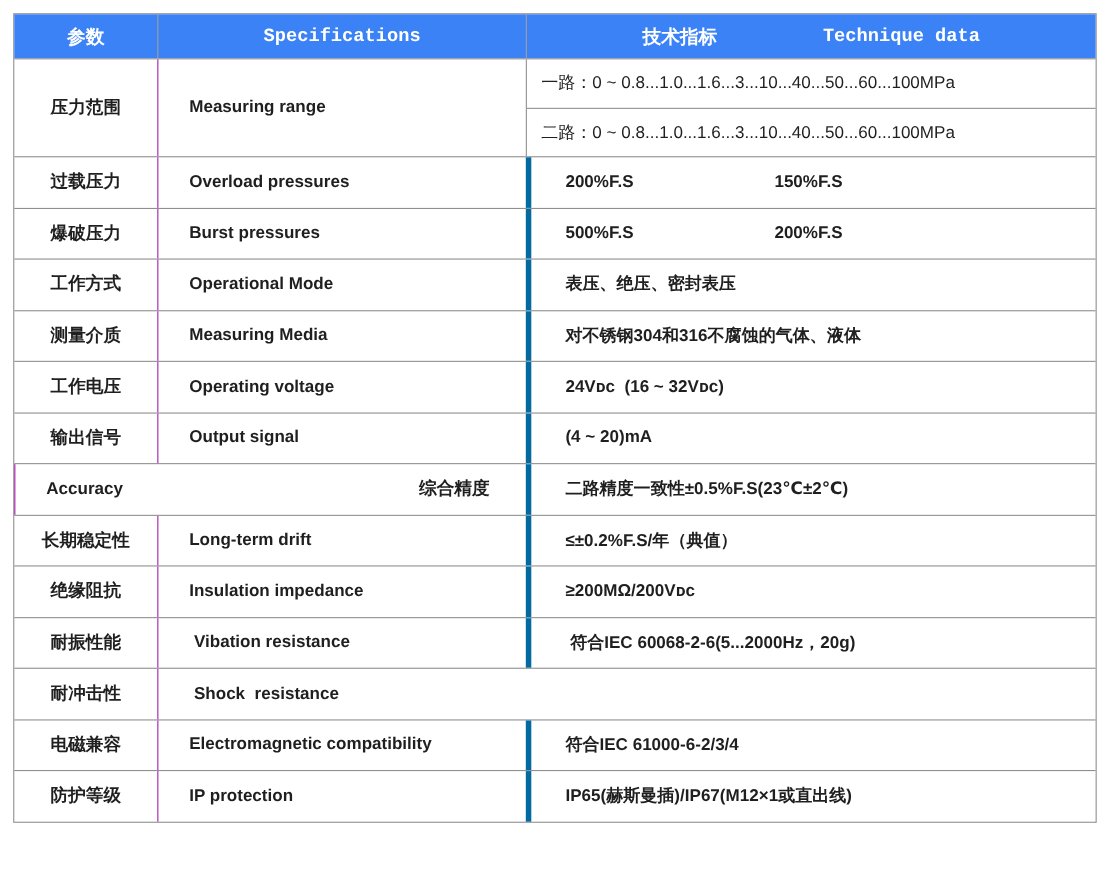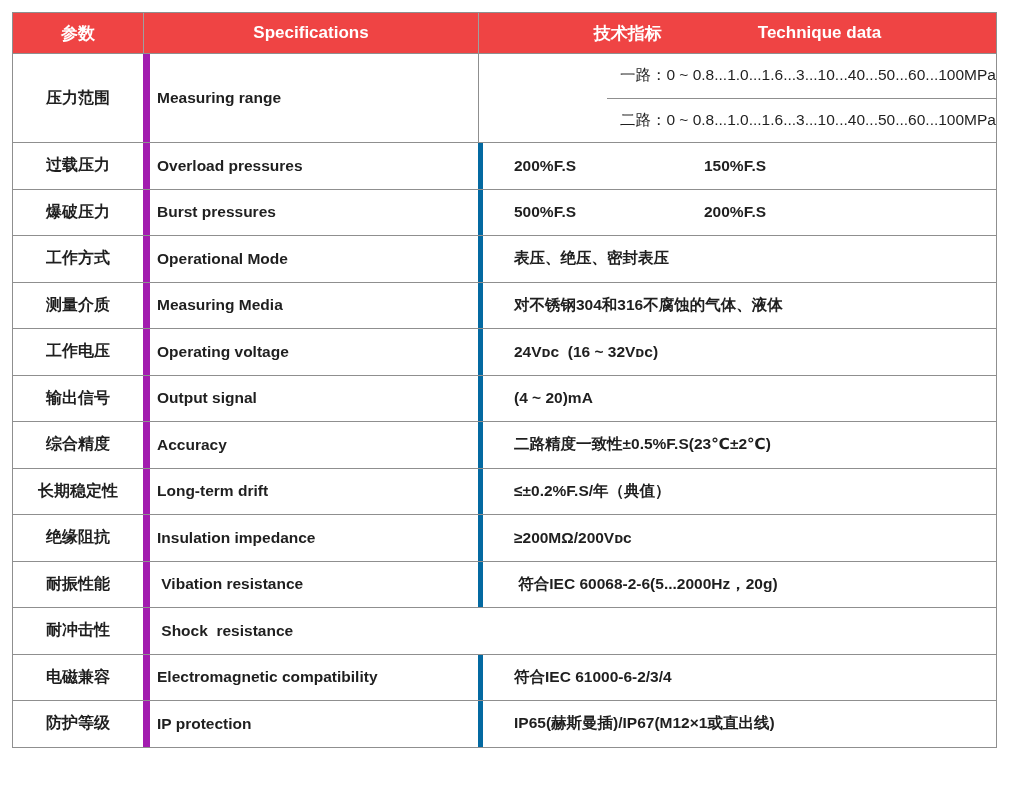--- a/index.html
+++ b/index.html
@@ -6,40 +6,40 @@
   body{
     width:1009px;height:806px;position:relative;overflow:hidden;
     font-family:"Liberation Sans","DejaVu Sans",sans-serif;
     color:#1f1f1f;
   }
   .tbl{
     position:absolute;left:12px;top:12px;width:985px;
     border:1px solid #8f8f8f;background:#fff;box-sizing:border-box;
   }
   
-  .thead{display:flex;height:40px;background:#ef4444;}
+  .thead{display:flex;height:40px;background:#3b82f6;font-family:Liberation Mono, monospace;}
   .th{
     color:#ffffff;font-weight:700;font-size:17px;
     display:flex;align-items:center;justify-content:center;
     box-sizing:border-box;white-space:pre;
   }
   .th.c1{width:130px;}
   .th.c2{width:335px;border-left:1px solid #9f9f9f;}
   .th.c3{flex:1;border-left:1px solid #9f9f9f;gap:96px;}
   
   .tr{display:flex;border-top:1px solid #8f8f8f;height:46.5px;box-sizing:border-box;}
   .tr.double{height:89px;}
   .td{
     display:flex;align-items:center;font-size:15.5px;
     box-sizing:border-box;white-space:pre;font-weight:bold;
   }
   .td.c1{width:130px;justify-content:center;font-size:16px;}
-  .td.c2{width:335px;border-left:7px solid #a21caf;padding-left:7px;}
+  .td.c2{width:335px;border-left:1px solid #a21caf;padding-left:28px;}
   .td.c3{flex:1;border-left:5px solid #0369a1;padding-left:31px;}
-  .c3s{flex:1;border-left:1px solid #8f8f8f;display:flex;flex-direction:column;box-sizing:border-box;align-items:flex-end;}
+  .c3s{flex:1;border-left:1px solid #8f8f8f;display:flex;flex-direction:column;box-sizing:border-box;}
   .c3s .sub{
     flex:1;display:flex;align-items:center;padding-left:13px;
     font-size:15.5px;white-space:pre;box-sizing:border-box;
   }
   .c3s .sub.second{border-top:1px solid #8f8f8f;}
   .v1,.v2{white-space:pre;}
   .pair .v1{display:inline-block;width:190px;}
 </style>
 </head>
 <body>
@@ -108,22 +108,22 @@
 
   <div class="tr">
     <div class="td c1">输出信号</div>
     <div class="td c2">Output signal</div>
     <div class="td c3">
       <span class="v1">(4 ~ 20)mA</span>
     </div>
   </div>
 
   <div class="tr">
+    <div class="td c2">Accuracy</div>
     <div class="td c1">综合精度</div>
-    <div class="td c2">Accuracy</div>
     <div class="td c3">
       <span class="v1">二路精度一致性±0.5%F.S(23℃±2℃)</span>
     </div>
   </div>
 
   <div class="tr">
     <div class="td c1">长期稳定性</div>
     <div class="td c2">Long-term drift</div>
     <div class="td c3">
       <span class="v1">≤±0.2%F.S/年（典值）</span>

